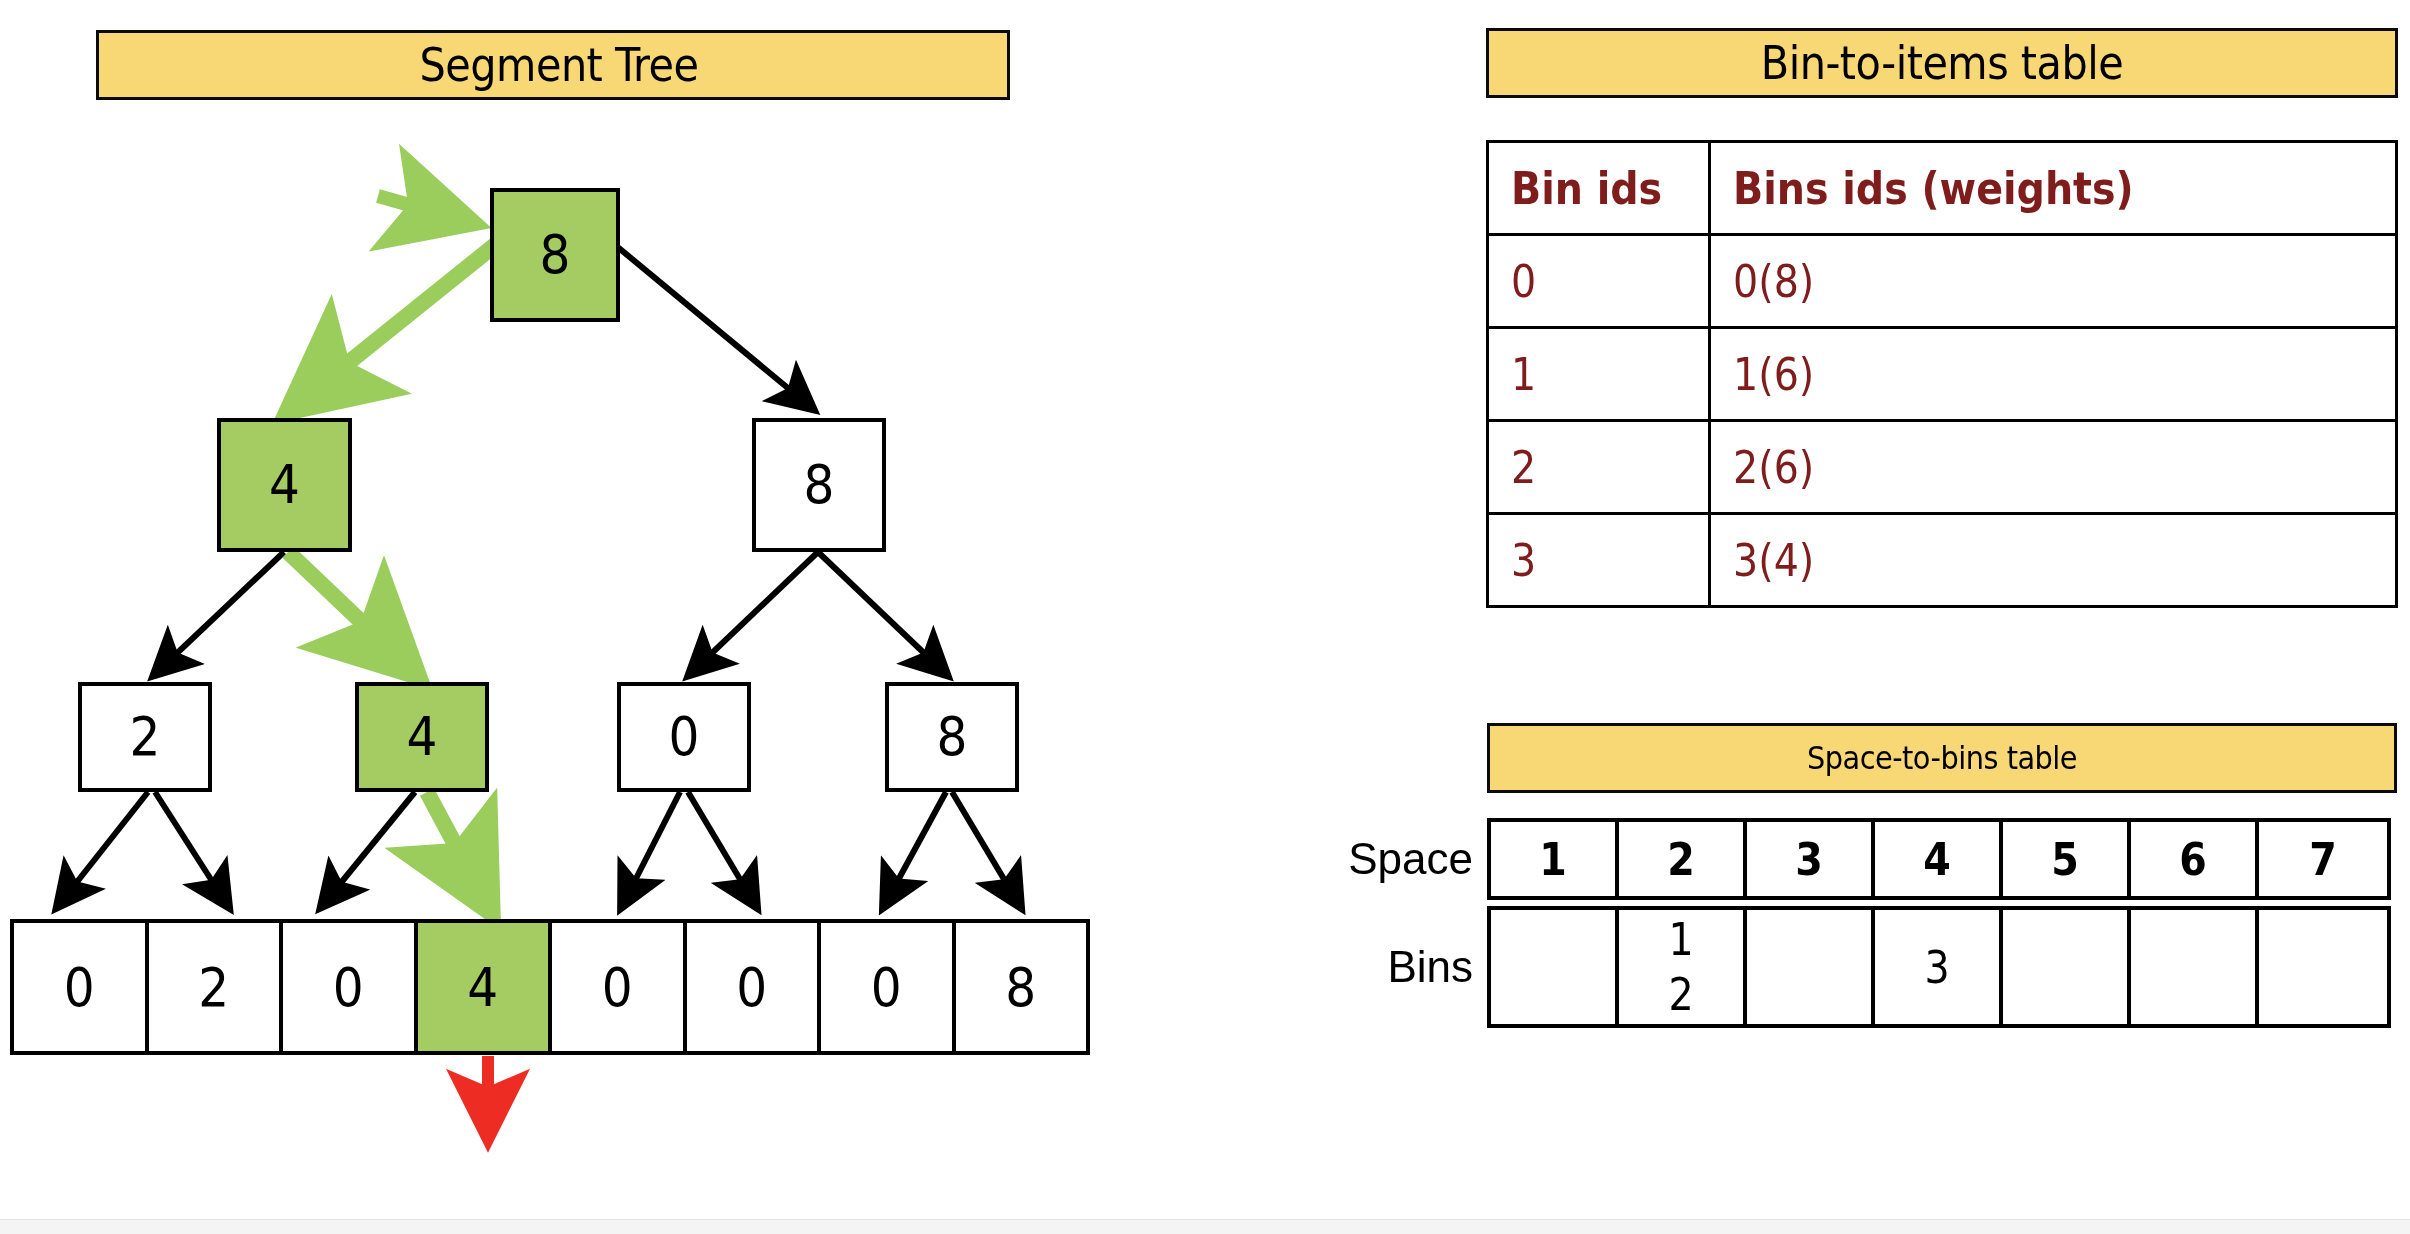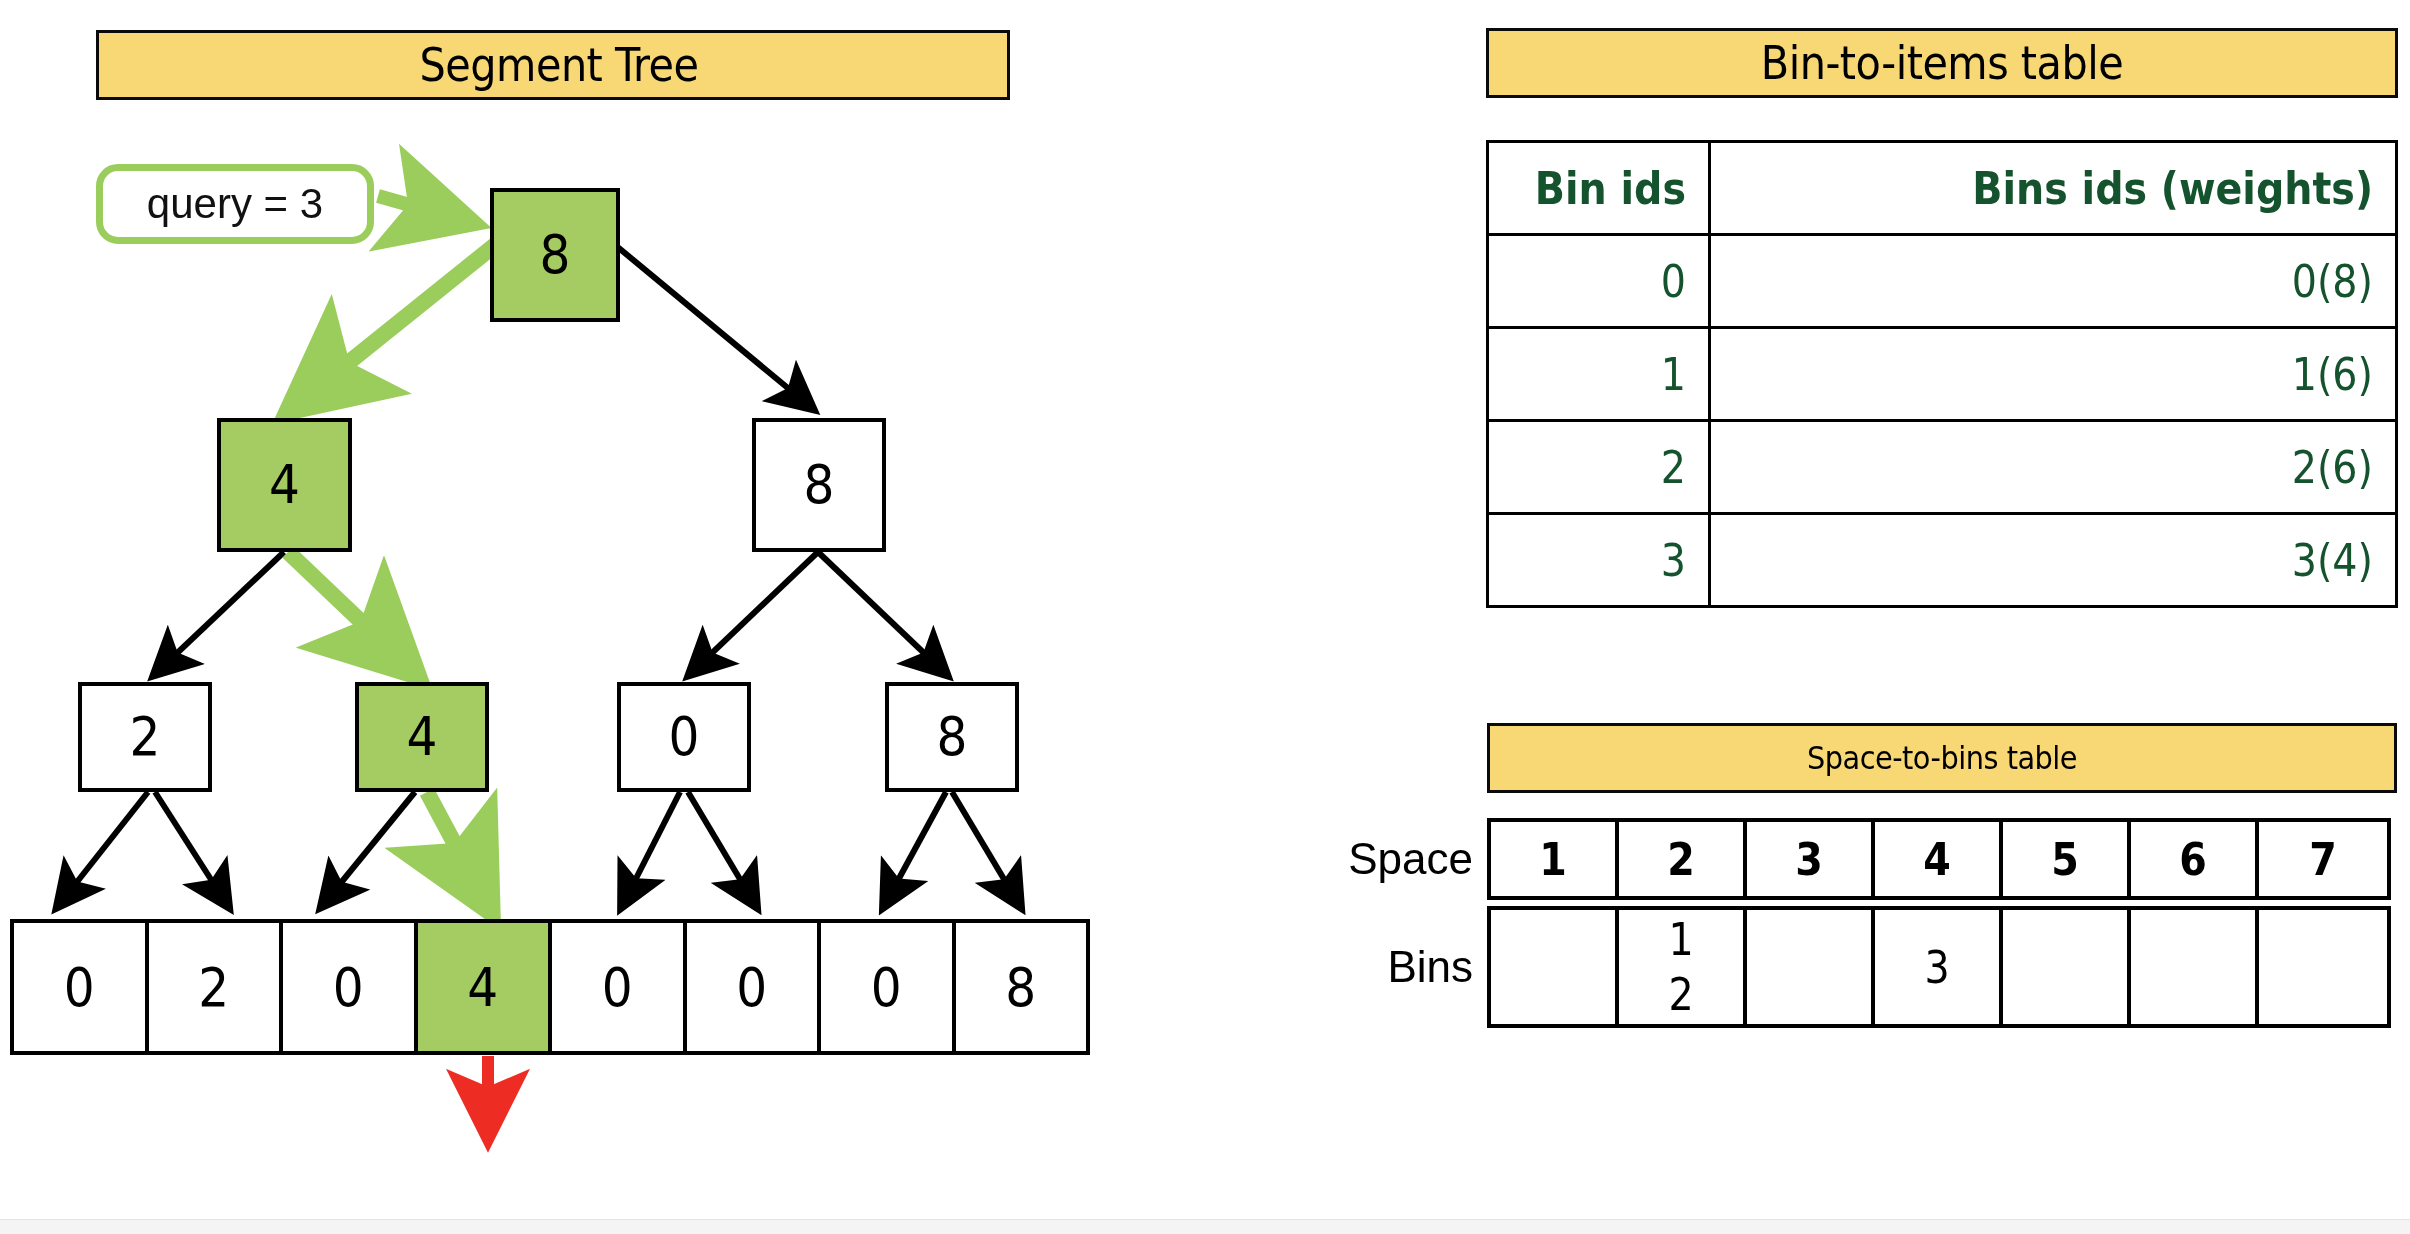--- a/index.html
+++ b/index.html
@@ -164,25 +164,25 @@
     top: 140px;
     width: 912px;
     border-collapse: collapse;
     background: #ffffff;
     table-layout: fixed;
   }
   #bin-table td, #bin-table th {
     border: 3px solid #000000;
     height: 90px;
     padding: 0 22px;
-    text-align: right;
+    text-align: left;
     vertical-align: middle;
     font-family: "Liberation Sans Narrow", "DejaVu Sans Condensed", "Liberation Sans", sans-serif;
     font-size: 44px;
-    color: #14532d;
+    color: #7f1d1d;
     font-weight: 400;
   }
   #bin-table th { font-weight: 700; }
   #bin-table col.c1 { width: 222px; }
 
   
   #space-wrap {
     position: absolute;
     left: 1487px;
     top: 818px;
@@ -302,21 +302,20 @@
     </g>
     <g>
       <line x1="952" y1="792" x2="1020" y2="906" stroke="#000000" stroke-width="6" marker-end="url(#arrowBlack)"></line>
     </g>
 
     <g>
       <line x1="488" y1="1056" x2="488" y2="1136" stroke="#ED2D24" stroke-width="12" marker-end="url(#arrowRed)"></line>
     </g>
   </svg>
 
-  <div id="query-box">query = 3</div>
 
   <div class="node hl" style="left:490px; top:188px; width:130px; height:134px;">8</div>
 
   <div class="node hl" style="left:217px; top:418px; width:135px; height:134px;">4</div>
   <div class="node" style="left:752px; top:418px; width:134px; height:134px;">8</div>
 
   <div class="node" style="left:78px; top:682px; width:134px; height:110px;">2</div>
   <div class="node hl" style="left:355px; top:682px; width:134px; height:110px;">4</div>
   <div class="node" style="left:617px; top:682px; width:134px; height:110px;">0</div>
   <div class="node" style="left:885px; top:682px; width:134px; height:110px;">8</div>

